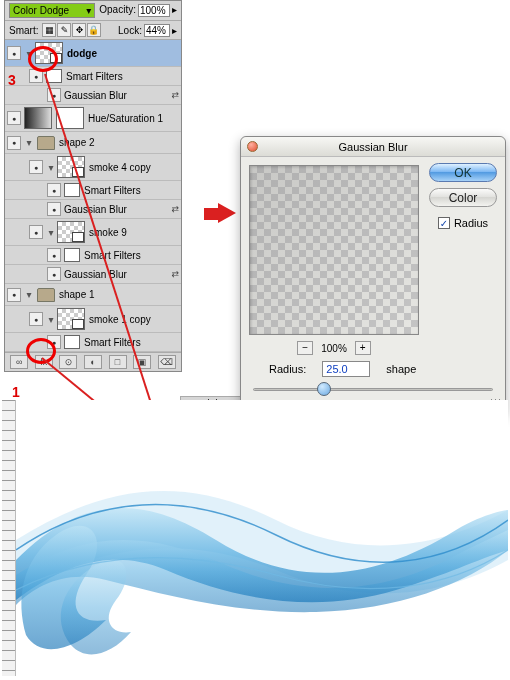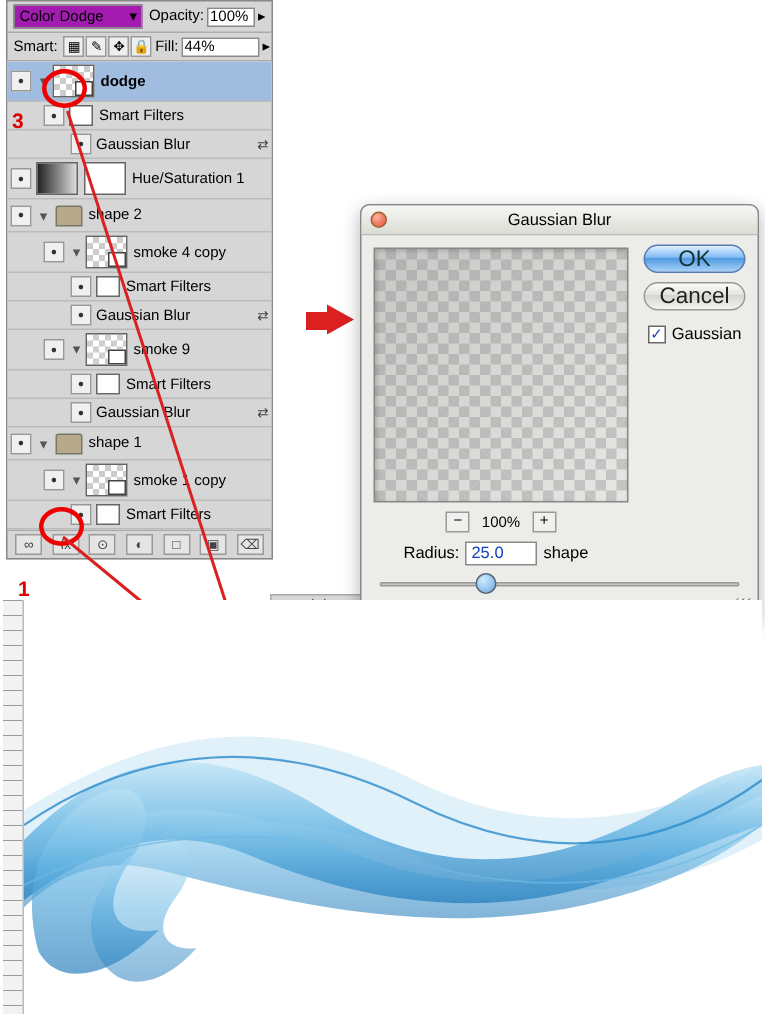--- a/index.html
+++ b/index.html
@@ -1,28 +1,28 @@
 <!DOCTYPE html>
 <html><head>
 <meta charset="utf-8">
 <style>
   * { box-sizing: border-box; margin: 0; padding: 0; }
   body { width: 510px; height: 680px; background: #fff; font-family: "Lucida Grande", Arial, sans-serif; font-size: 10px; position: relative; overflow: hidden; }
 
   
   .layers-panel { position: absolute; top: 0; left: 4px; width: 178px; background: #d6d6d6; border: 1px solid #888; }
   .lp-top { display: flex; align-items: center; gap: 4px; padding: 2px 4px; border-bottom: 1px solid #aaa; }
-  .lp-blend { flex: 1; background: #a21caf; border: 1px solid #888; padding: 1px 3px; font-size: 10px; display: flex; justify-content: space-between; align-items: center; }
+  .lp-blend { flex: 1; background: #84cc16; border: 1px solid #888; padding: 1px 3px; font-size: 10px; display: flex; justify-content: space-between; align-items: center; }
   .lp-opacity { display: flex; align-items: flex-start; gap: 2px; font-size: 10px; }
   .lp-opacity input { width: 32px; font-size: 10px; border: 1px solid #888; padding: 0 1px; }
   .lp-lock { display: flex; align-items: center; gap: 2px; padding: 2px 4px; border-bottom: 1px solid #aaa; font-size: 10px; }
   .lock-icons { display: flex; gap: 1px; margin-left: 2px; }
   .lock-icon { width: 14px; height: 14px; background: #eee; border: 1px solid #999; display: flex; align-items: center; justify-content: center; font-size: 9px; }
   .lp-fill { margin-left: auto; display: flex; align-items: center; gap: 2px; }
-  .lp-fill input { width: 52px; font-size: 10px; border: 1px solid #888; padding: 0 1px; }
+  .lp-fill input { width: 26px; font-size: 10px; border: 1px solid #888; padding: 0 1px; }
 
   .layers-list { max-height: 380px; overflow-y: auto; background: #d6d6d6; position: relative; }
   .layer-row { display: flex; align-items: center; padding: 2px 2px; border-bottom: 1px solid #bbb; min-height: 22px; position: relative; }
   .layer-row.selected { background: #a0bde0; }
   .layer-row.sub { padding-left: 24px; min-height: 18px; }
   .layer-row.sub2 { padding-left: 42px; min-height: 18px; }
   .eye { width: 14px; height: 14px; background: #f0f0f0; border: 1px solid #999; display: flex; align-items: center; justify-content: center; margin-right: 3px; flex-shrink: 0; }
   .eye::before { content: "●"; font-size: 7px; color: #333; }
   .fold { width: 10px; text-align: center; color: #555; margin-right: 1px; }
   .thumb { width: 28px; height: 22px; background: #fff; border: 1px solid #666; margin-right: 4px; flex-shrink: 0; position: relative; }
@@ -66,25 +66,25 @@
       linear-gradient(45deg,#c8c8c8 25%,transparent 25%),
       linear-gradient(-45deg,#c8c8c8 25%,transparent 25%),
       linear-gradient(45deg,transparent 75%,#c8c8c8 75%),
       linear-gradient(-45deg,transparent 75%,#c8c8c8 75%);
     background-size: 100% 100%, 14px 14px,14px 14px,14px 14px,14px 14px;
     background-position: 0 0, 0 0,0 7px,7px -7px,-7px 0;
   }
   .zoom-row { display:flex; align-items:center; justify-content:center; gap:8px; margin-top:6px; font-size:10px; }
   .zoom-btn { width:16px; height:14px; border:1px solid #999; background:#f0f0ee; text-align:center; line-height:12px; }
   .btns { position:absolute; top:6px; right:8px; display:flex; flex-direction:column; gap:6px; align-items:center; }
-  .aqua-btn { width:68px; height:19px; border-radius:10px; border:1px solid #5a7ab0; background: linear-gradient(#dff1ff,#7fb9f4 45%,#4d97e0 46%,#a7d2f8); font-size:15px; display:flex;align-items:center;justify-content:center; color:#133; }
+  .aqua-btn { width:68px; height:19px; border-radius:10px; border:1px solid #5a7ab0; background: linear-gradient(#dff1ff,#7fb9f4 45%,#4d97e0 46%,#a7d2f8); font-size:12px; display:flex;align-items:center;justify-content:center; color:#133; }
   .aqua-btn.secondary { background: linear-gradient(#fbfbfa,#e3e3e0 45%,#d4d4d0 46%,#f3f3f0); border-color:#999; color:#222; }
   .chk { display:flex; align-items:center; gap:4px; font-size:11px; margin-top:4px; }
   .chk-box { width:12px;height:12px;border:1px solid #666;background:#fff; display:flex;align-items:center;justify-content:center;color:#14a;font-size:10px; }
-  .radius-row { margin-top:6px; display:flex; align-items:center; gap:4px; font-size:11px;padding-left:20px; }
+  .radius-row { margin-top:6px; display:flex; align-items:center; gap:16px; font-size:11px;padding-left:20px; }
   .radius-input { width:48px; border:1px solid #888; background:#fff; padding:1px 3px; font-size:11px; color:#1040c0; text-align:left; }
   .slider { margin:4px 4px 8px; height:16px; position:relative; }
   .slider-track { position:absolute; top:7px; left:0; right:0; height:3px; background:#c4c4c0; border:1px solid #999; border-radius:2px;}
   .slider-thumb { position:absolute; top:1px; left:64px; width:14px; height:14px; background: radial-gradient(circle at 35% 30%, #d0eaff,#6aa8e0); border:1px solid #567; border-radius:50%; }
   .resize { position:absolute; right:2px; bottom:2px; width:12px; height:12px; background: repeating-linear-gradient(135deg,#888 0 1px,transparent 1px 3px); }
 
   
   .red-arrow { position:absolute; width:0;height:0; }
   .red-arrow.right { border-top:10px solid transparent; border-bottom:10px solid transparent; border-left:18px solid #da2020; }
   .red-arrow.down { border-left:10px solid transparent; border-right:10px solid transparent; border-top:18px solid #da2020; }
@@ -116,21 +116,21 @@
   </div>
   <div class="lp-lock">
     <span>Smart:</span>
     <div class="lock-icons">
       <div class="lock-icon">▦</div>
       <div class="lock-icon">✎</div>
       <div class="lock-icon">✥</div>
       <div class="lock-icon">🔒</div>
     </div>
     <div class="lp-fill">
-      <span>Fill:</span>
+      <span>Lock:</span>
       <input value="44%" style="">
       <span>▸</span>
     </div>
   </div>
 
   <div class="layers-list">
 
     <div class="layer-row selected">
       <div class="eye"></div>
       <span class="fold">▾</span>
@@ -260,27 +260,27 @@
     <div class="zoom-row" style="width:170px">
       <div class="zoom-btn">−</div>
       <span>100%</span>
       <div class="zoom-btn">+</div>
     </div>
     <div class="btns">
       <div class="aqua-btn">
           <span>OK</span>
         </div>
       <div class="aqua-btn secondary">
-          <span>Cancel</span>
+          <span>Color</span>
         </div>
       <div class="chk">
         <div class="chk-box">
             <span>✓</span>
           </div>
-        <span>Gaussian</span>
+        <span>Radius</span>
       </div>
     </div>
     <div class="radius-row">
       <span>Radius:</span>
       <input class="radius-input" value="25.0" style="">
       <span>shape</span>
     </div>
     <div class="slider">
       <div class="slider-track"></div>
       <div class="slider-thumb"></div>

